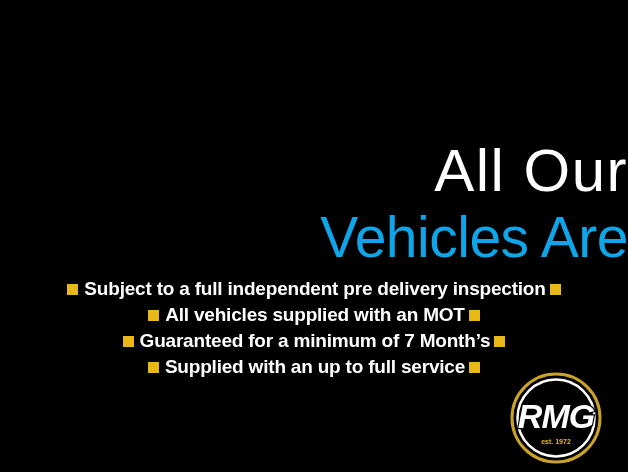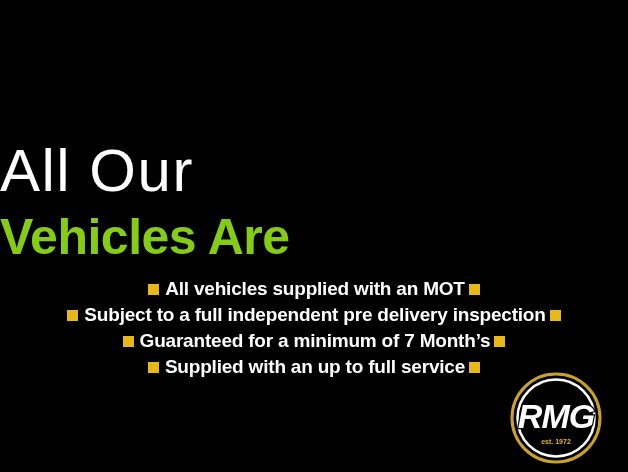--- a/index.html
+++ b/index.html
@@ -17,36 +17,36 @@
     background: #000000;
     overflow: hidden;
   }
 
   
   .heading-block {
     position: absolute;
     left: 0;
     top: 136px;
     width: 628px;
-    text-align: left;
+    text-align: right;
   }
   .heading-thin {
     color: #ffffff;
     font-family: "Liberation Sans", sans-serif;
     font-weight: 300;
     font-size: 60px;
     line-height: 70px;
     letter-spacing: 1.5px;
     white-space: nowrap;
   }
   .heading-bold {
-    color: #84cc16;
+    color: #0ea5e9;
     font-family: "Liberation Sans", sans-serif;
-    font-weight: 700;
-    font-size: 50px;
+    font-weight: 400;
+    font-size: 57px;
     line-height: 62px;
     letter-spacing: -0.5px;
     white-space: nowrap;
   }
 
   
   .bullet-list {
     position: absolute;
     left: 0;
     top: 276px;
@@ -101,27 +101,27 @@
 
   <div class="heading-block">
     <div class="heading-thin">All Our</div>
     <div class="heading-bold">Vehicles Are</div>
   </div>
 
   <div class="bullet-list">
 
     <div class="bullet-line">
       <span class="bullet-square lead"></span>
-      <span class="bullet-text">All vehicles supplied with an MOT</span>
+      <span class="bullet-text">Subject to a full independent pre delivery inspection</span>
       <span class="bullet-square trail"></span>
     </div>
 
     <div class="bullet-line">
       <span class="bullet-square lead"></span>
-      <span class="bullet-text">Subject to a full independent pre delivery inspection</span>
+      <span class="bullet-text">All vehicles supplied with an MOT</span>
       <span class="bullet-square trail"></span>
     </div>
 
     <div class="bullet-line">
       <span class="bullet-square lead"></span>
       <span class="bullet-text">Guaranteed for a minimum of 7 Month’s</span>
       <span class="bullet-square trail"></span>
     </div>
 
     <div class="bullet-line">

